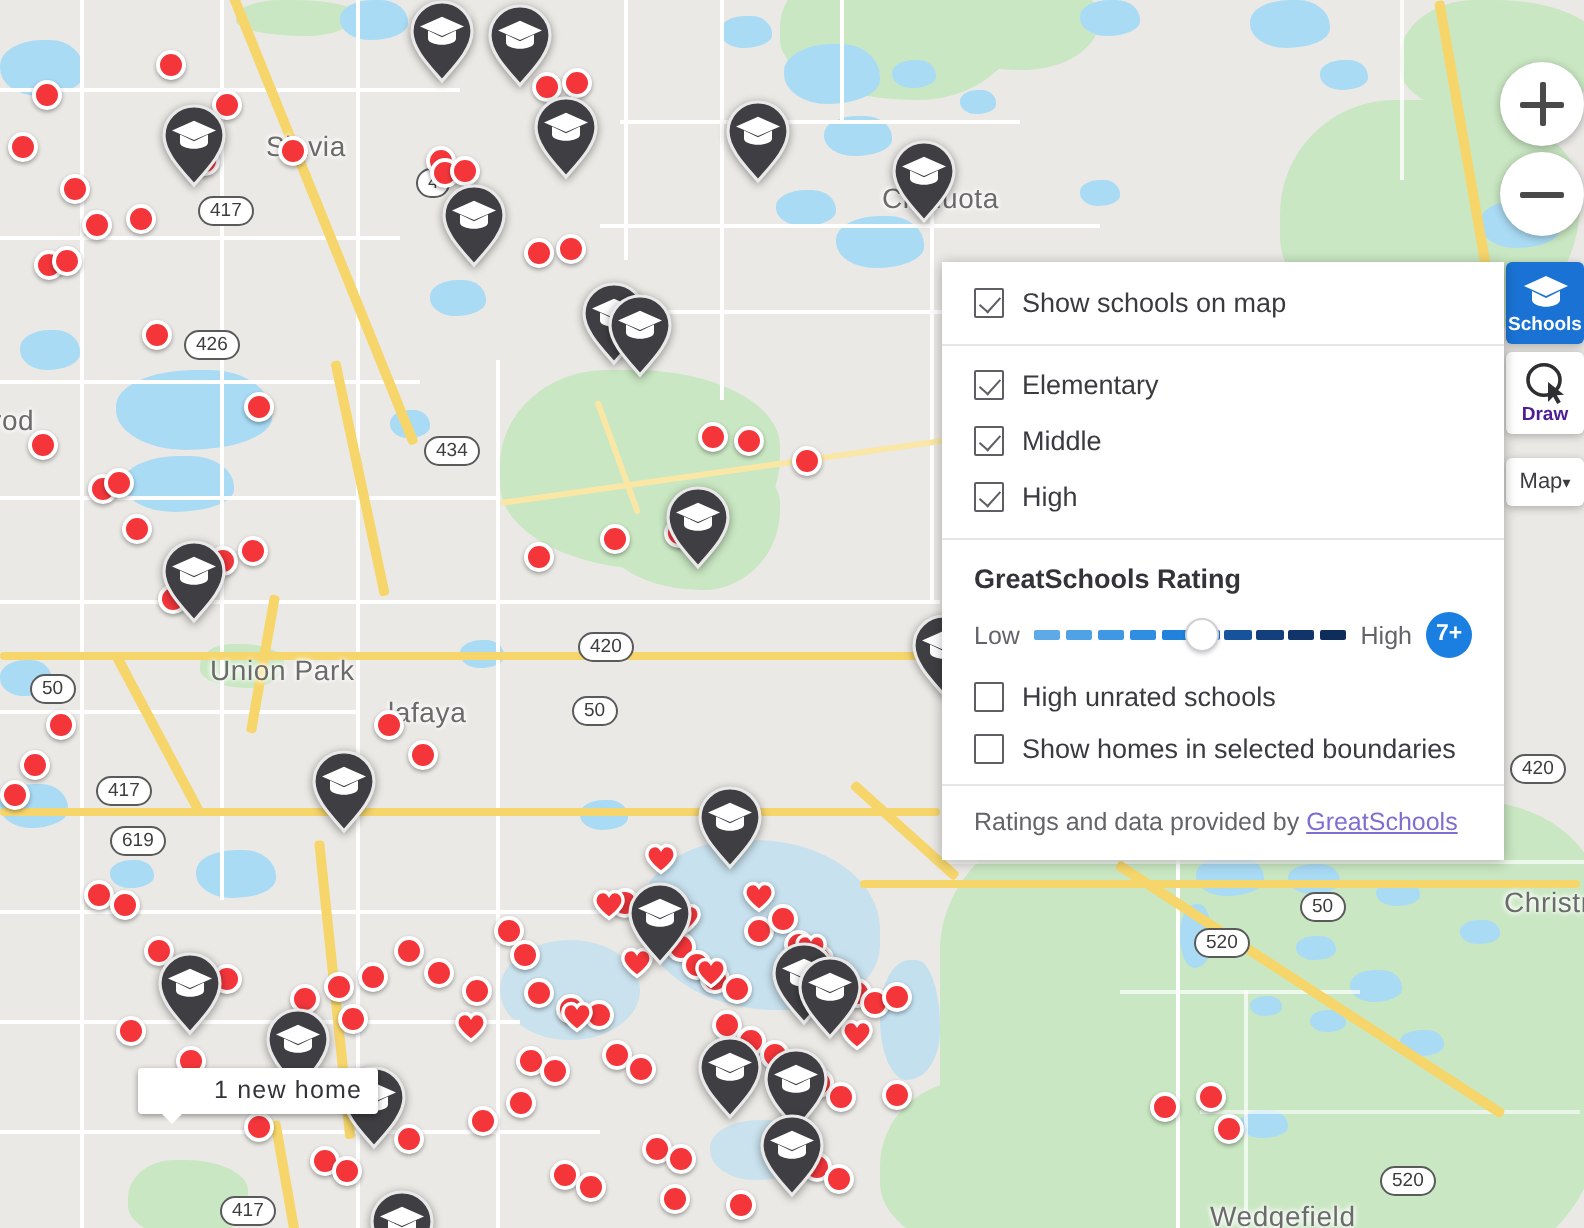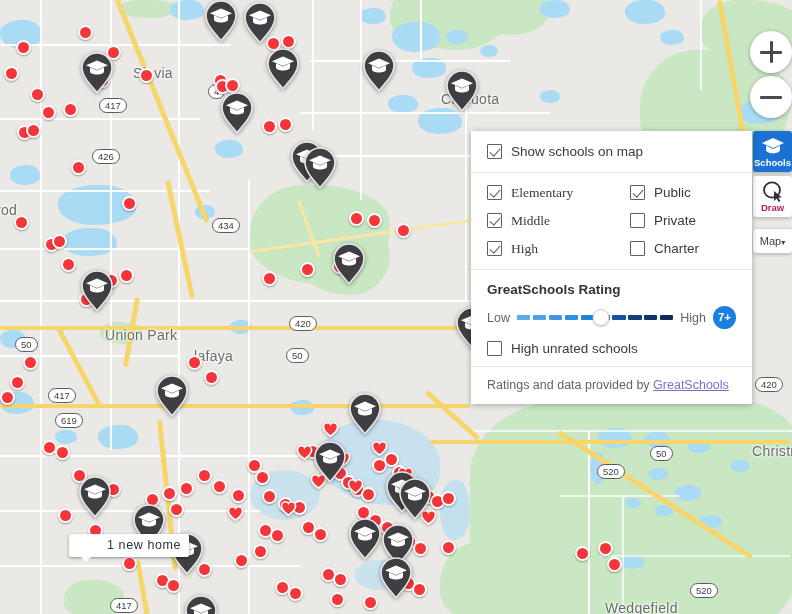--- a/index.html
+++ b/index.html
@@ -137,21 +137,21 @@
 
   
   .side-btn {
     position: absolute;
     width: 39px;
     background: #ffffff;
     box-shadow: 0 1px 4px rgba(0,0,0,.28);
     border-radius: 3px;
     text-align: center;
     cursor: pointer;
-    color: #be185d;
+    color: #4c1d95;
   }
   .side-btn.active {
     background: #1a73d4;
     color: #ffffff;
   }
   .side-btn .lbl {
     display: block;
     font-size: 9.5px;
     font-weight: bold;
     line-height: 11px;
@@ -220,21 +220,21 @@
   .cb-label { line-height: 15px; }
 
   .types-grid {
     display: flex;
   }
   .types-col {
     display: flex;
     flex-direction: column;
     gap: 13px;
   }
-  .types-col:first-child { width: 143px; font-family: Liberation Serif, serif; }
+  .types-col:first-child { width: 143px; }
 
   #rating-title {
     font-weight: bold;
     font-size: 13.5px;
     color: #33343a;
     margin-bottom: 9px;
   }
   #slider-row {
     display: flex;
     align-items: center;
@@ -383,21 +383,21 @@
     <div class="road-y" style="left:430px;top:440px;width:360px;"></div>
     <div class="road-y" style="left:560px;top:430px;width:230px;height:5px;transform:rotate(33deg);transform-origin:left top;"></div>
     <div class="road-y" style="left:428px;top:390px;width:70px;height:5px;transform:rotate(42deg);transform-origin:left top;"></div>
     <div class="road-y" style="left:700px;top:0;width:140px;height:5px;transform:rotate(80deg);transform-origin:left top;left:722px;top:0;"></div>
     <div class="road-y" style="left:140px;top:560px;width:80px;height:5px;transform:rotate(80deg);transform-origin:left top;"></div>
     <div class="road-y" style="left:162px;top:420px;width:150px;height:5px;transform:rotate(84deg);transform-origin:left top;"></div>
     <div class="road-y2" style="left:250px;top:250px;width:230px;height:3px;transform:rotate(-8deg);transform-origin:left top;"></div>
     <div class="road-y2" style="left:300px;top:200px;width:60px;height:3px;transform:rotate(70deg);transform-origin:left top;"></div>
 
     <div class="shield" style="left:99px;top:98px;">417</div>
-    <div class="shield" style="left:92px;top:149px;">426</div>
+    <div class="shield" style="left:92px;top:165px;">426</div>
     <div class="shield" style="left:212px;top:218px;">434</div>
     <div class="shield" style="left:289px;top:316px;">420</div>
     <div class="shield" style="left:15px;top:337px;">50</div>
     <div class="shield" style="left:286px;top:348px;">50</div>
     <div class="shield" style="left:48px;top:388px;">417</div>
     <div class="shield" style="left:55px;top:413px;">619</div>
     <div class="shield" style="left:755px;top:377px;">420</div>
     <div class="shield" style="left:650px;top:446px;">50</div>
     <div class="shield" style="left:597px;top:464px;">520</div>
     <div class="shield" style="left:690px;top:583px;">520</div>
@@ -790,34 +790,20 @@
           </div>
           <div class="cb-row">
             <span class="cbox on"></span>
             <span class="cb-label">Middle</span>
           </div>
           <div class="cb-row">
             <span class="cbox on"></span>
             <span class="cb-label">High</span>
           </div>
         </div>
-        <div class="types-col">
-          <div class="cb-row">
-            <span class="cbox on"></span>
-            <span class="cb-label">Public</span>
-          </div>
-          <div class="cb-row">
-            <span class="cbox"></span>
-            <span class="cb-label">Private</span>
-          </div>
-          <div class="cb-row">
-            <span class="cbox"></span>
-            <span class="cb-label">Charter</span>
-          </div>
-        </div>
       </div>
     </div>
 
     <div class="panel-sec" id="sec-rating">
       <div id="rating-title">GreatSchools Rating</div>
 
       <div id="slider-row">
         <span class="slider-cap">Low</span>
         <div id="slider-track">
           <div class="seg" style="background: rgb(94, 170, 230);"></div>
@@ -833,20 +819,24 @@
             <div id="slider-knob" style="left: 54%;"></div>
         </div>
         <span class="slider-cap">High</span>
         <span id="rating-pill">7+</span>
       </div>
 
       <div class="cb-row extra-cb">
         <span class="cbox"></span>
         <span class="cb-label">High unrated schools</span>
       </div>
+      <div class="cb-row extra-cb">
+        <span class="cbox"></span>
+        <span class="cb-label">Show homes in selected boundaries</span>
+      </div>
     </div>
 
     <div class="panel-sec nb" id="sec-footer">
       <span>Ratings and data provided by </span><a id="gs-link" href="#">GreatSchools</a>
     </div>
 
   </div>
 
 </div>
 

